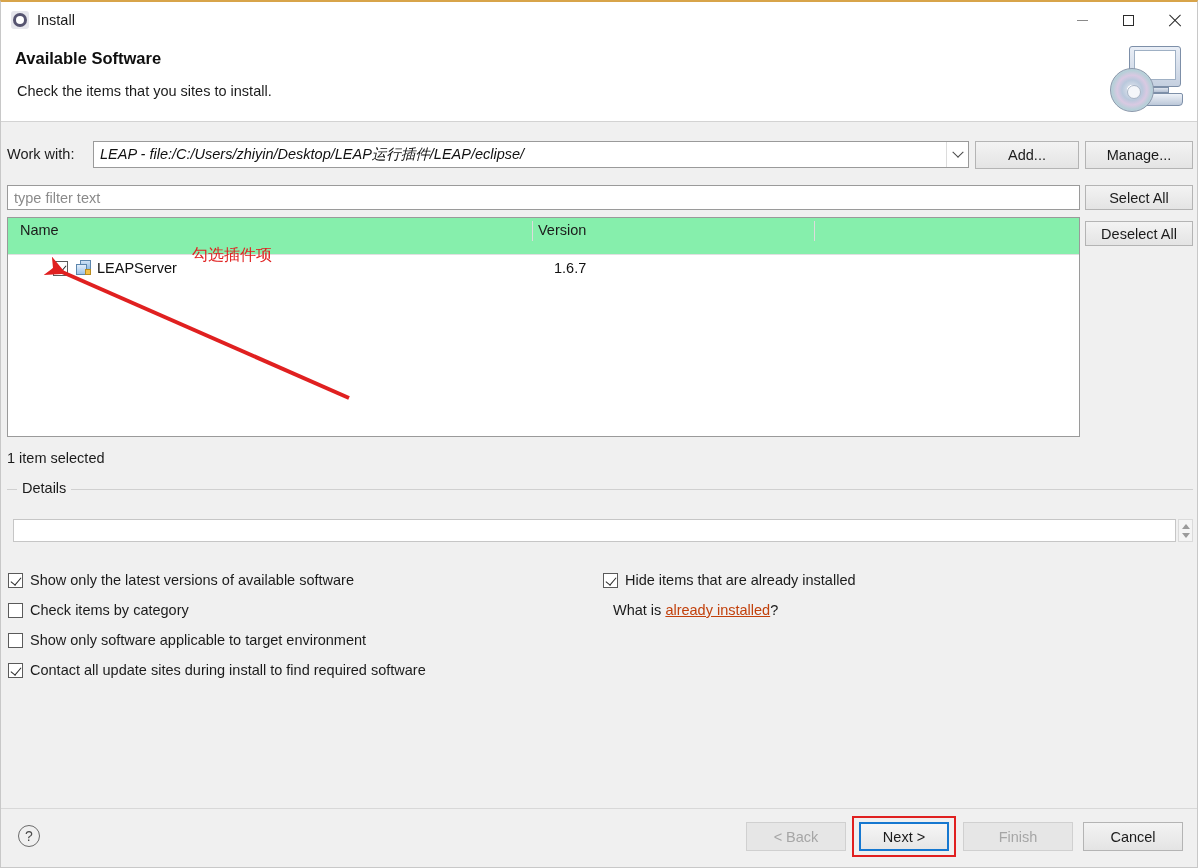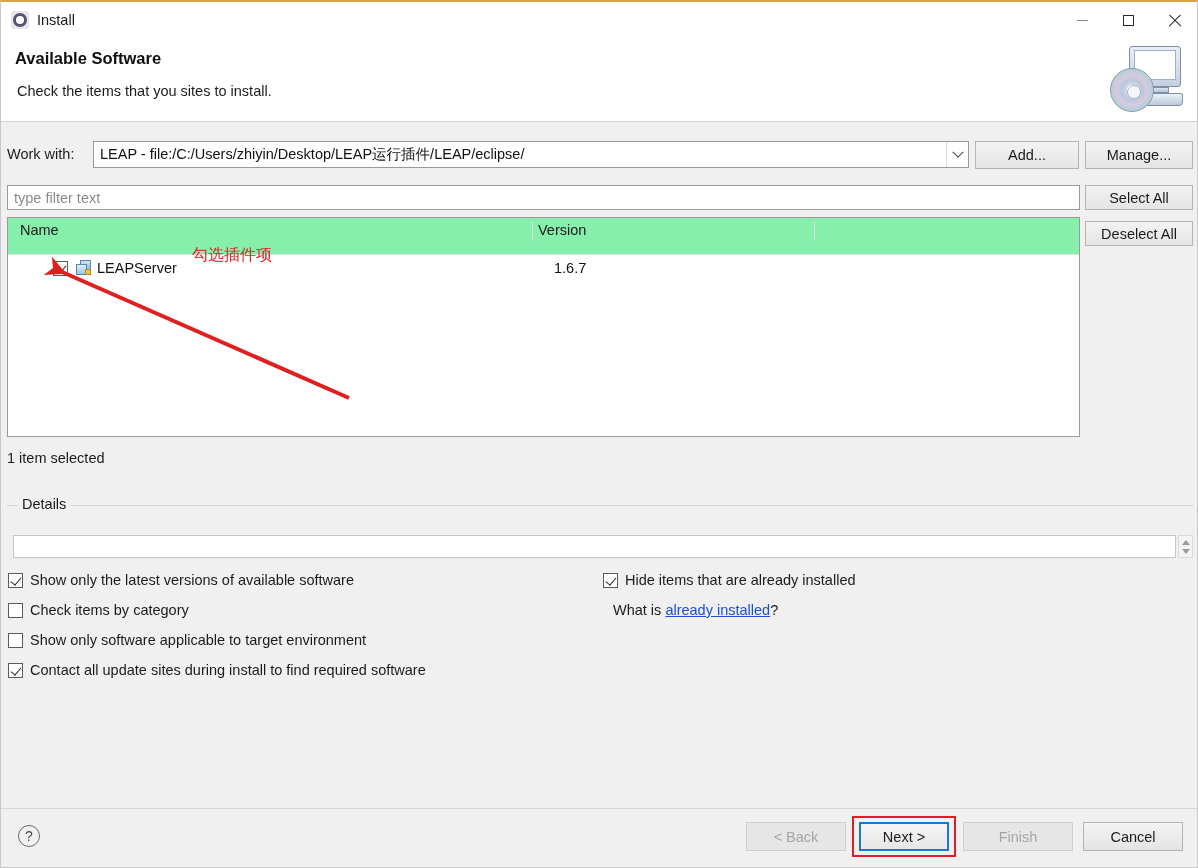--- a/index.html
+++ b/index.html
@@ -139,21 +139,21 @@
   
   .workwith-label {
     position: absolute; left: 6px; top: 144px;
     font-size: 14.5px; color: #1b1b1b;
   }
   .combo {
     position: absolute; left: 92px; top: 139px;
     width: 876px; height: 27px;
     background: #ffffff;
     border: 1px solid #9a9a9a;
-    display: flex; align-items: center;
+    display: flex; align-items: center; font-style: italic;
   }
   .combo .value {
     flex: 1; padding-left: 6px;
     font-size: 14.5px; color: #111111;
     white-space: nowrap; overflow: hidden;
   }
   .combo .chev {
     width: 22px; height: 25px;
     display: flex; align-items: center; justify-content: center;
     border-left: 1px solid #dcdcdc;
@@ -271,21 +271,20 @@
 
   
   .status-sel {
     position: absolute; left: 6px; top: 448px;
     font-size: 14.5px; color: #1b1b1b;
   }
   .details-group {
     position: absolute; left: 6px; top: 487px;
     width: 1186px; height: 56px;
     border-top: 1px solid #d0d0d0;
-    margin-top: 16px;
   }
   .details-legend {
     position: absolute; left: 10px; top: -10px;
     background: #f0f0f0; padding: 0 5px;
     font-size: 14.5px; color: #1b1b1b;
   }
   .details-box {
     position: absolute; left: 6px; top: 29px;
     width: 1163px; height: 23px;
     background: #ffffff;
@@ -316,21 +315,21 @@
   #opt-0 { left: 7px;   top: 570px; }
   #opt-1 { left: 7px;   top: 600px; }
   #opt-2 { left: 7px;   top: 630px; }
   #opt-3 { left: 7px;   top: 660px; }
   #opt-hide { left: 602px; top: 570px; text-align: right; }
   .whatis {
     position: absolute; left: 612px; top: 600px;
     font-size: 14.5px; color: #1b1b1b;
   }
   .whatis a {
-    color: #1d4ed8; text-decoration: underline; cursor: pointer;
+    color: #c2410c; text-decoration: underline; cursor: pointer;
   }
 
   
   .footer-sep {
     position: absolute; left: 0; top: 806px;
     width: 1196px; height: 1px; background: #d8d8d8;
   }
   .help-icon {
     position: absolute; left: 17px; top: 823px;
     width: 22px; height: 22px;

